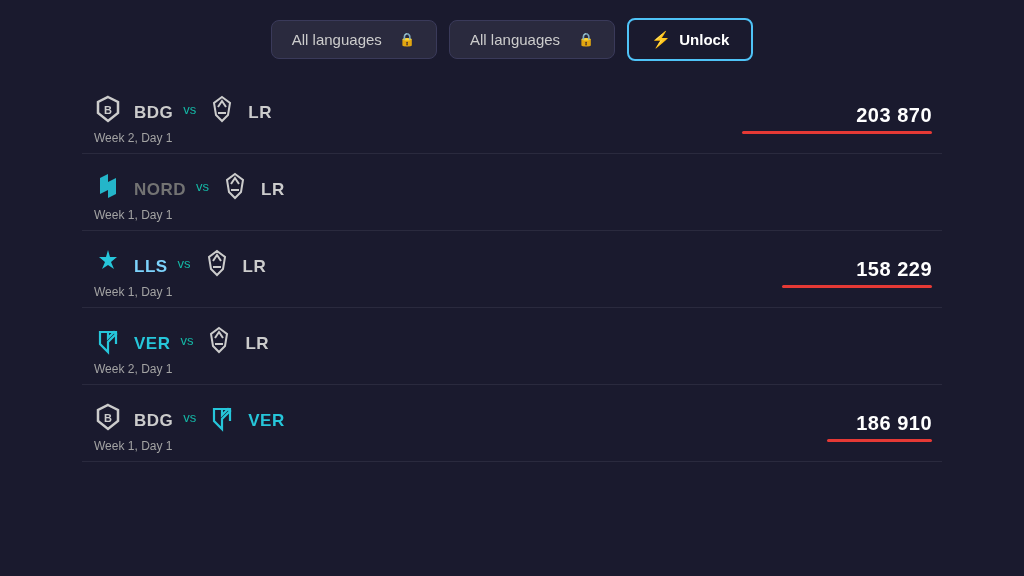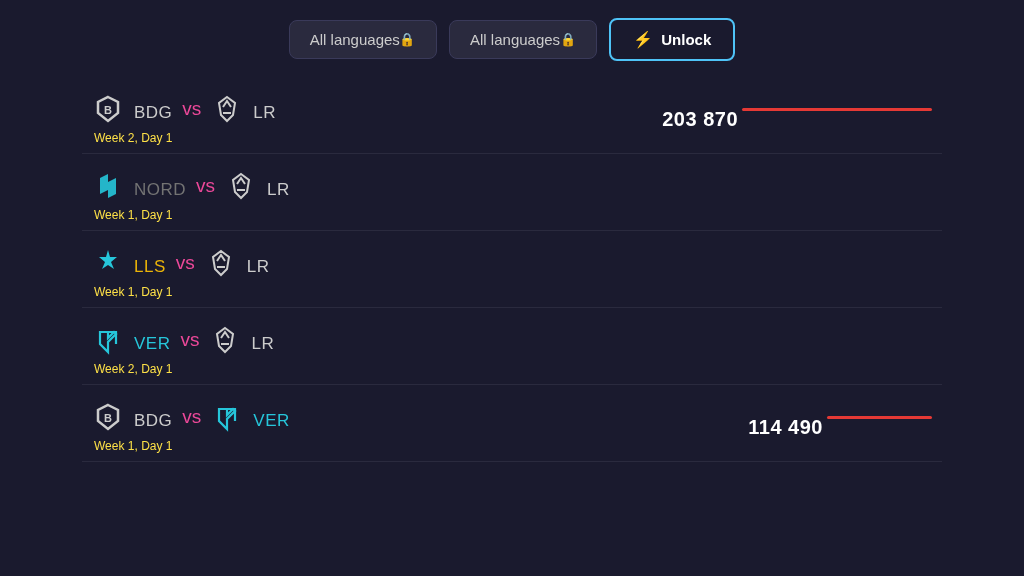--- a/index.html
+++ b/index.html
@@ -26,21 +26,21 @@
     .filter-btn {
       background: #2a2a3e;
       border: 1.5px solid #3a3a5a;
       border-radius: 8px;
       color: #cccccc;
       padding: 10px 20px;
       font-size: 15px;
       cursor: pointer;
       display: flex;
       align-items: center;
-      gap: 0;
+      gap: 18px;
       font-weight: 500;
     }
     .filter-btn .lock-icon {
       font-size: 13px;
       color: #888;
     }
     .unlock-btn {
       background: transparent;
       border: 2px solid #4fc3f7;
       border-radius: 8px;
@@ -81,40 +81,40 @@
     }
     .team-logo {
       width: 32px;
       height: 32px;
       display: flex;
       align-items: center;
       justify-content: center;
     }
     .team-name {
       font-size: 17px;
-      font-weight: 400;
+      font-weight: 700;
       color: #ffffff;
       letter-spacing: 0.5px;
       margin-top: 8px;
     }
     .vs-text {
-      font-size: 19px;
-      color: #ec4899;
+      font-size: 13px;
+      color: #14b8a6;
       font-weight: 400;
     }
     .match-subtitle {
       font-size: 12px;
-      color: #fde047;
+      color: #a3a3a3;
       margin-top: 2px;
       padding-left: 2px;
     }
     .match-right {
       display: flex;
-      flex-direction: row;
-      align-items: flex-start;
+      flex-direction: column;
+      align-items: flex-end;
       gap: 4px;
     }
     .match-viewers {
       font-size: 20px;
       font-weight: 700;
       color: #ffffff;
       letter-spacing: 0.5px;
     }
     .viewers-bar {
       height: 3px;
@@ -193,32 +193,36 @@
     </div>
   </div>
     <div class="match-row">
     <div class="match-left">
       <div class="match-teams">
         <div class="team-logo">
             <svg width="32" height="32" viewBox="0 0 32 32">
         <path d="M16 3 L14 10 L7 10 L13 15 L10 22 L16 18 L22 22 L19 15 L25 10 L18 10 Z" fill="#26c6da"></path>
       </svg>
           </div>
-        <span class="team-name" style="color:#eab308">LLS</span>
+        <span class="team-name" style="color:#7dd3fc">LLS</span>
         <span class="vs-text">vs</span>
         <div class="team-logo">
             <svg width="32" height="32" viewBox="0 0 32 32">
         <path d="M16 4 L24 10 L22 22 L16 28 L10 22 L8 10 Z" fill="none" stroke="#cccccc" stroke-width="2"></path>
         <path d="M12 14 L16 8 L20 14" fill="none" stroke="#cccccc" stroke-width="2"></path>
         <line x1="12" y1="20" x2="20" y2="20" stroke="#cccccc" stroke-width="2"></line>
       </svg>
           </div>
         <span class="team-name" style="color:#cccccc">LR</span>
       </div>
       <div class="match-subtitle">Week 1, Day 1</div>
+    </div>
+    <div class="match-right">
+      <span class="match-viewers">158 229</span>
+      <div class="viewers-bar" style="width:150px"></div>
     </div>
   </div>
     <div class="match-row">
     <div class="match-left">
       <div class="match-teams">
         <div class="team-logo">
             <svg width="32" height="32" viewBox="0 0 32 32">
         <path d="M8 8 L16 8 L16 14 L22 8 L24 10 L16 18 L16 28 L8 20 Z" fill="none" stroke="#26c6da" stroke-width="2.2"></path>
         <path d="M16 8 L24 8 L24 20" fill="none" stroke="#26c6da" stroke-width="2.2"></path>
       </svg>
@@ -252,17 +256,17 @@
             <svg width="32" height="32" viewBox="0 0 32 32">
         <path d="M8 8 L16 8 L16 14 L22 8 L24 10 L16 18 L16 28 L8 20 Z" fill="none" stroke="#26c6da" stroke-width="2.2"></path>
         <path d="M16 8 L24 8 L24 20" fill="none" stroke="#26c6da" stroke-width="2.2"></path>
       </svg>
           </div>
         <span class="team-name" style="color:#26c6da">VER</span>
       </div>
       <div class="match-subtitle">Week 1, Day 1</div>
     </div>
     <div class="match-right">
-      <span class="match-viewers">114 490</span>
+      <span class="match-viewers">186 910</span>
       <div class="viewers-bar" style="width:105px"></div>
     </div>
   </div>
   </div>
 
 </body></html>

